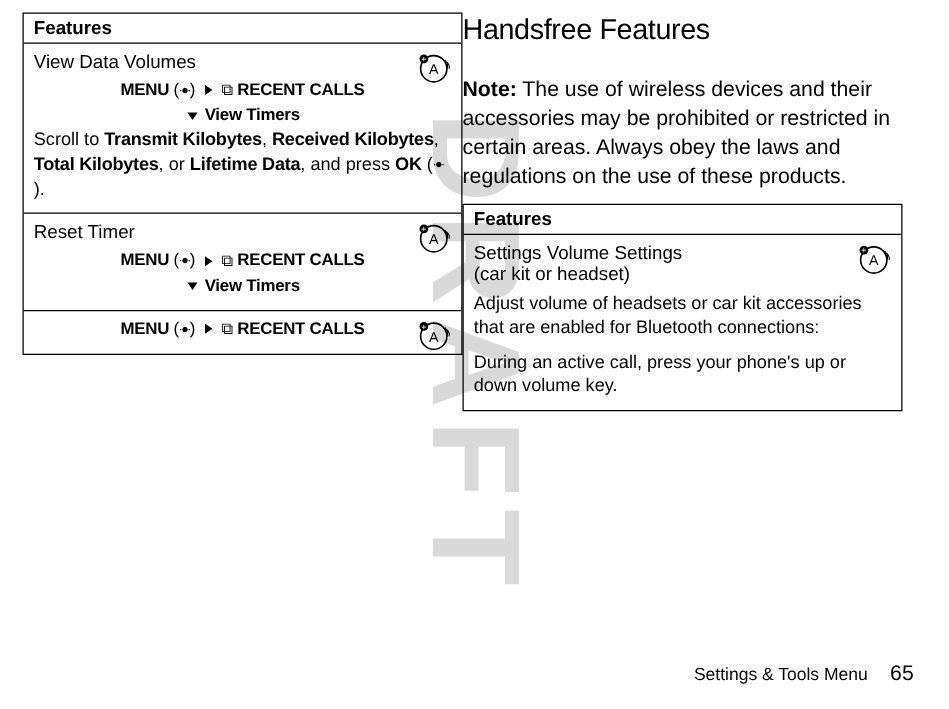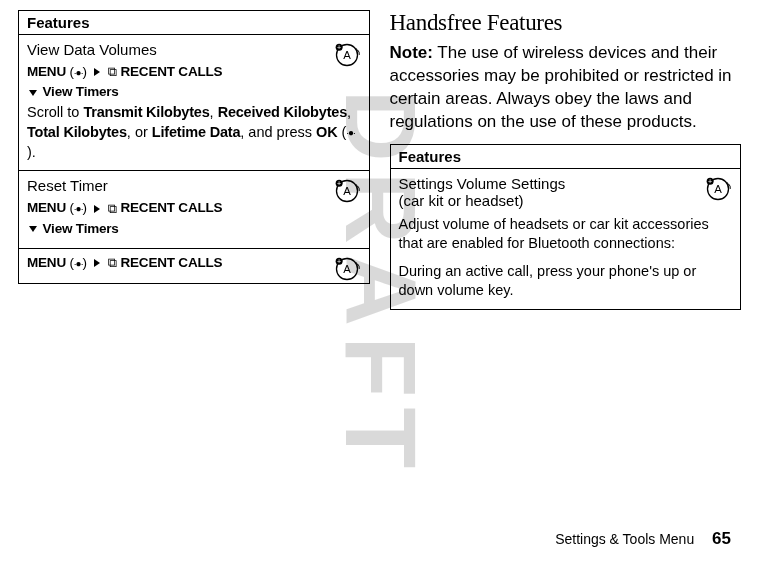--- a/index.html
+++ b/index.html
@@ -18,21 +18,20 @@
       transform: translate(-50%, -50%) rotate(90deg);
       font-size: 100px;
       font-weight: bold;
       color: rgba(0,0,0,0.15);
       letter-spacing: 10px;
       z-index: 0;
       pointer-events: none;
     }
     .cols {
       display: flex;
-      gap: 20px;
       padding: 10px 18px 0 18px;
       position: relative;
       z-index: 1;
     }
     .col { flex: 1; }
     .left-col { max-width: 352px; }
     .right-col { max-width: 352px; }
     .feat-table { border: 1.5px solid #000; }
     .feat-header {
       border-bottom: 1.5px solid #000;
@@ -55,20 +54,21 @@
       font-size: 14.5px;
       line-height: 1.35;
     }
     .condensed {
       font-family: "Arial Narrow", Arial, sans-serif;
       letter-spacing: -0.2px;
     }
     .menu-line {
       font-size: 13.5px;
       margin-bottom: 4px;
+      text-align: center;
     }
     .tri {
       display: inline-block;
       width: 0; height: 0;
       border-left: 4px solid transparent;
       border-right: 4px solid transparent;
       border-top: 6px solid #000;
       margin: 0 2px;
       vertical-align: middle;
     }
@@ -93,37 +93,37 @@
       font-size: 13px;
     }
     .side-icon {
       position: absolute;
       top: 6px;
       right: 8px;
     }
     .side-icon svg { width: 28px; height: 28px; }
     .h2 {
       font-size: 23px;
-      font-family: Liberation Serif, serif;
-      margin-bottom: 6px;
+      font-family: Liberation Sans, sans-serif;
+      margin-bottom: 24px;
       letter-spacing: -0.3px;
     }
     .para {
       font-size: 17px;
       line-height: 1.35;
       margin-bottom: 10px;
     }
     .footer {
       position: absolute;
       bottom: 18px;
       right: 28px;
       font-size: 14px;
       z-index: 1;
     }
-    .footer .pagenum { font-weight: bold; font-size: 17px; margin-left: 14px; }
+    .footer .pagenum { font-weight: normal; font-size: 17px; margin-left: 14px; }
     .bold { font-weight: bold; }
   </style>
 </head>
 <body>
 
 <div class="watermark">DRAFT</div>
 
 <div class="cols">
 
   <div class="col left-col">

